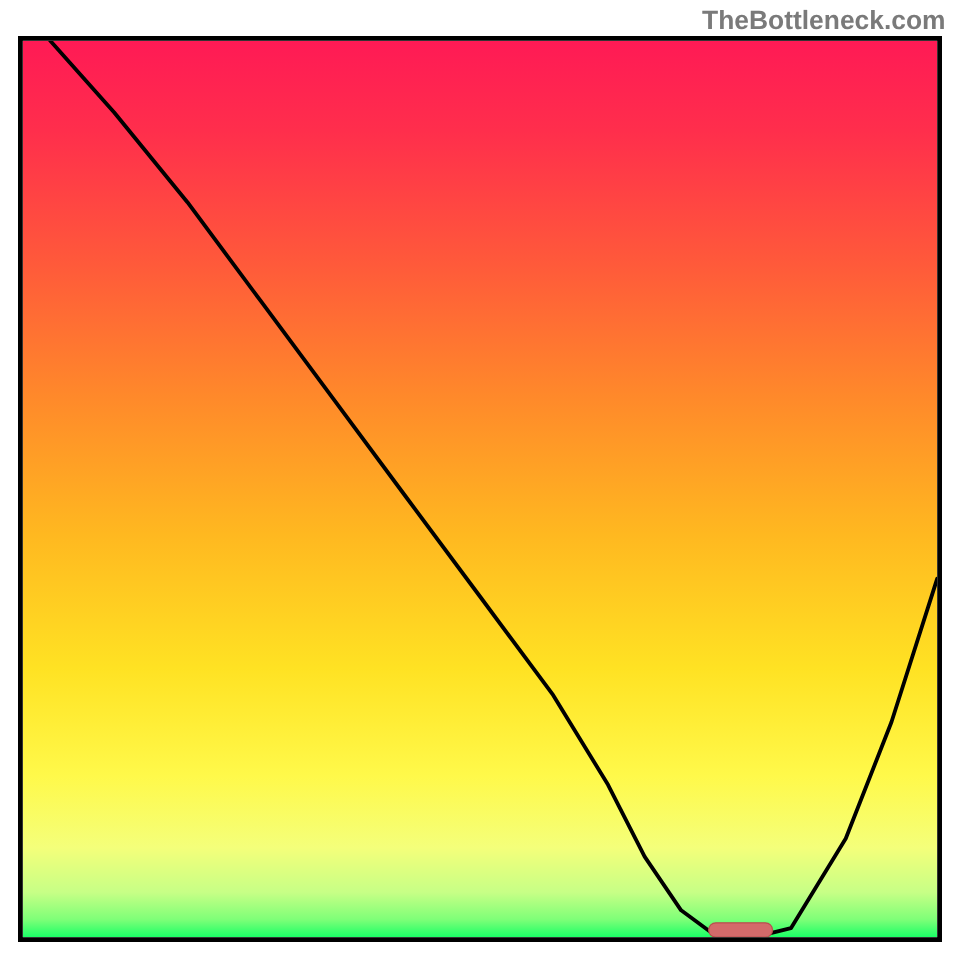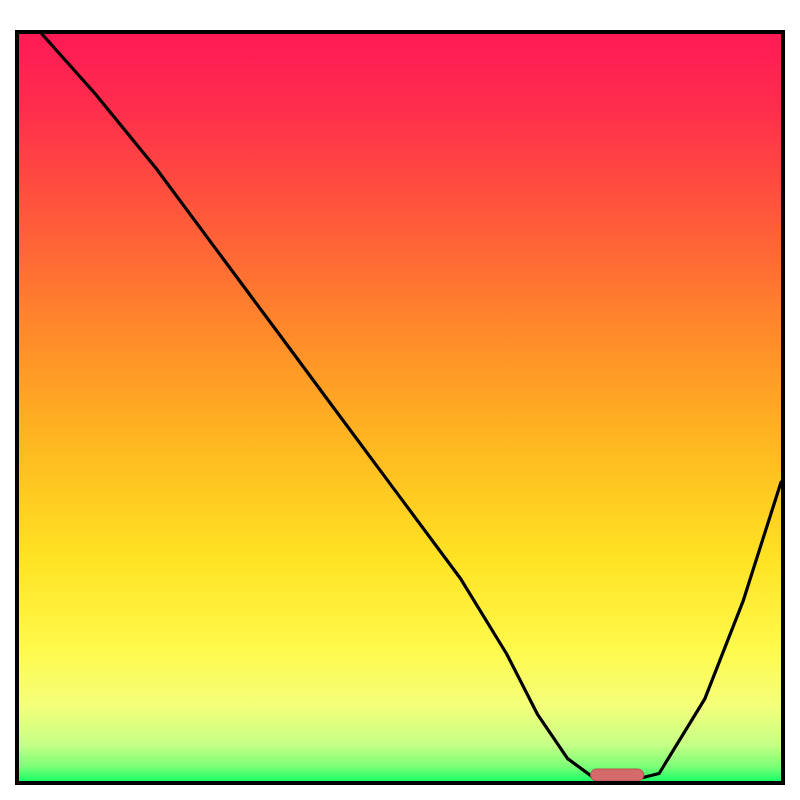--- a/index.html
+++ b/index.html
@@ -35,20 +35,21 @@
   .plot-frame svg {
     display: block;
     width: 100%;
     height: 100%;
   }
 </style>
 </head>
 <body>
 
 <div class="container">
+  <div class="watermark">TheBottleneck.com</div>
   <div class="plot-frame">
     <svg viewBox="0 0 762 747" preserveAspectRatio="none">
       <defs>
         <linearGradient id="bg-grad" x1="0" y1="0" x2="0" y2="1">
             <stop offset="0%" stop-color="#ff1a55"></stop>
             <stop offset="10%" stop-color="#ff2e4c"></stop>
             <stop offset="25%" stop-color="#ff5a3a"></stop>
             <stop offset="40%" stop-color="#ff8a2a"></stop>
             <stop offset="55.00000000000001%" stop-color="#ffb820"></stop>
             <stop offset="70%" stop-color="#ffe223"></stop>

